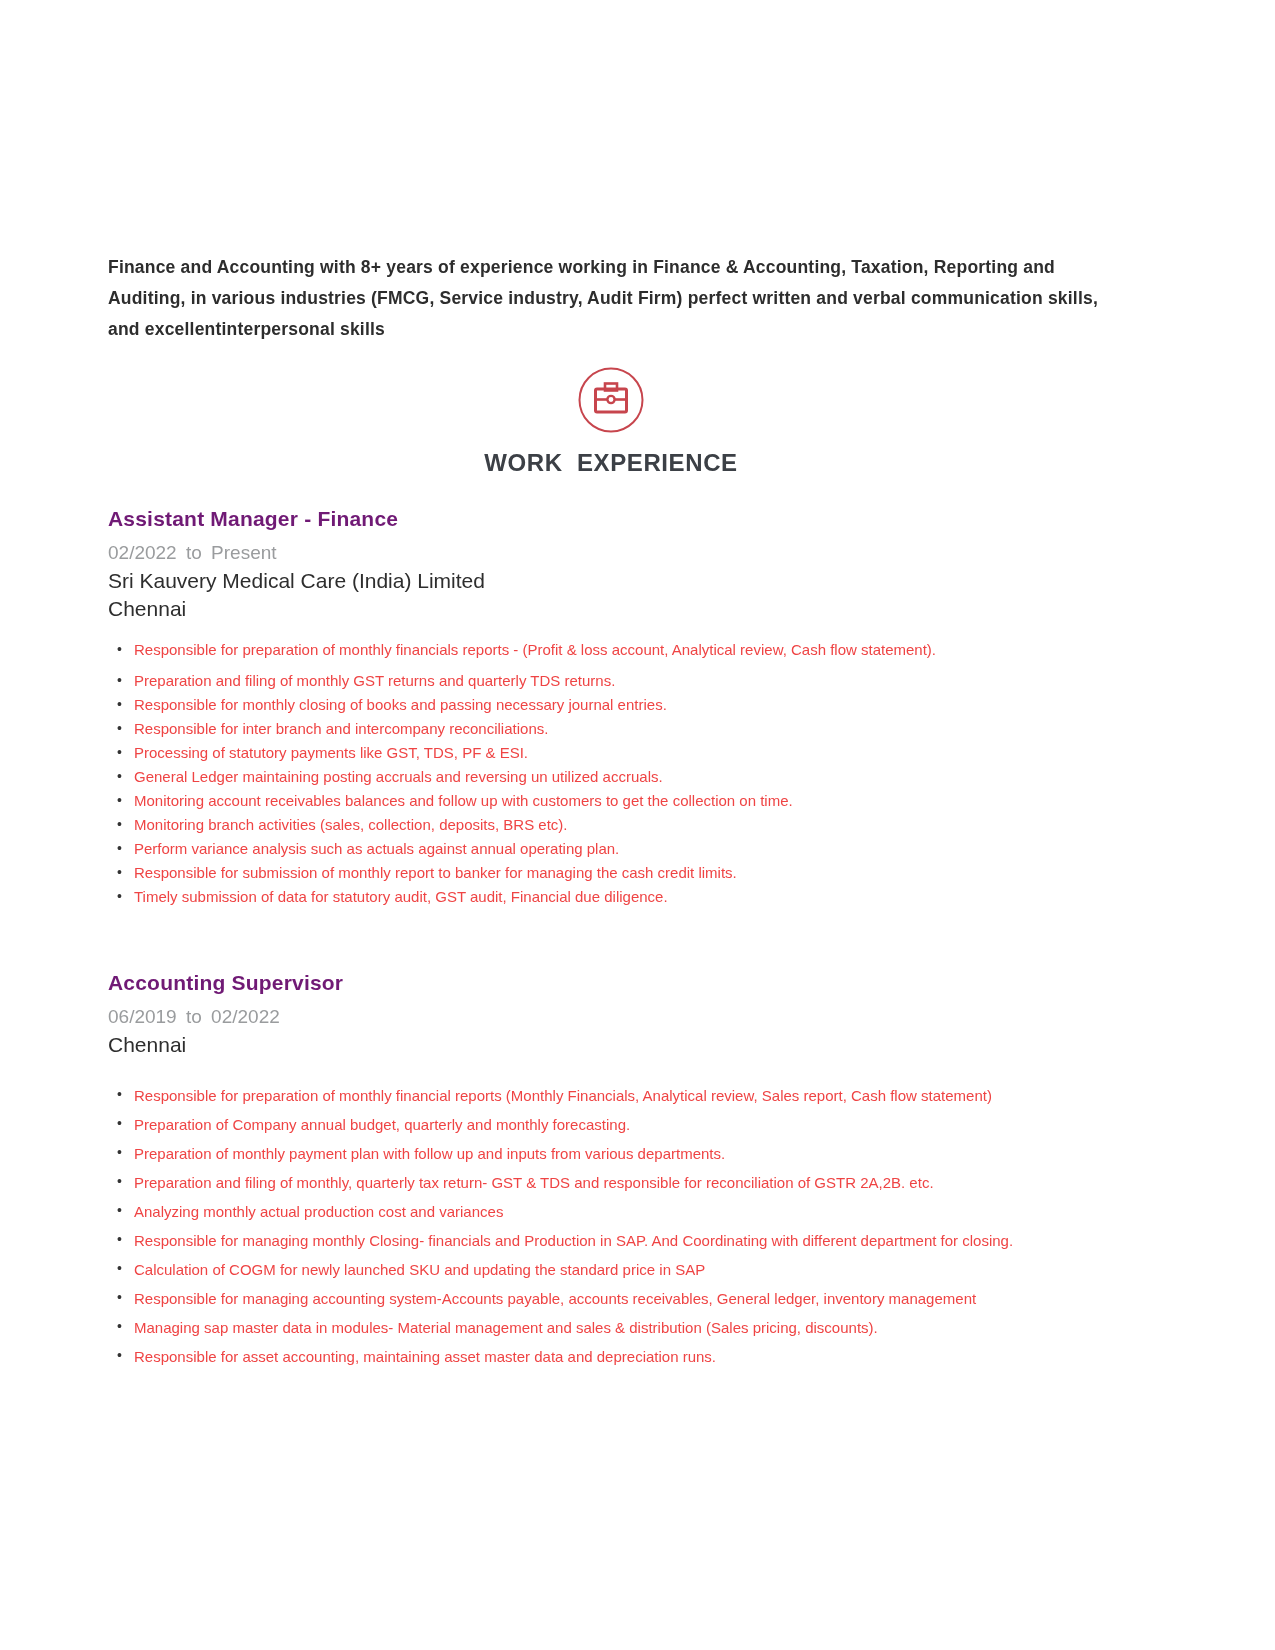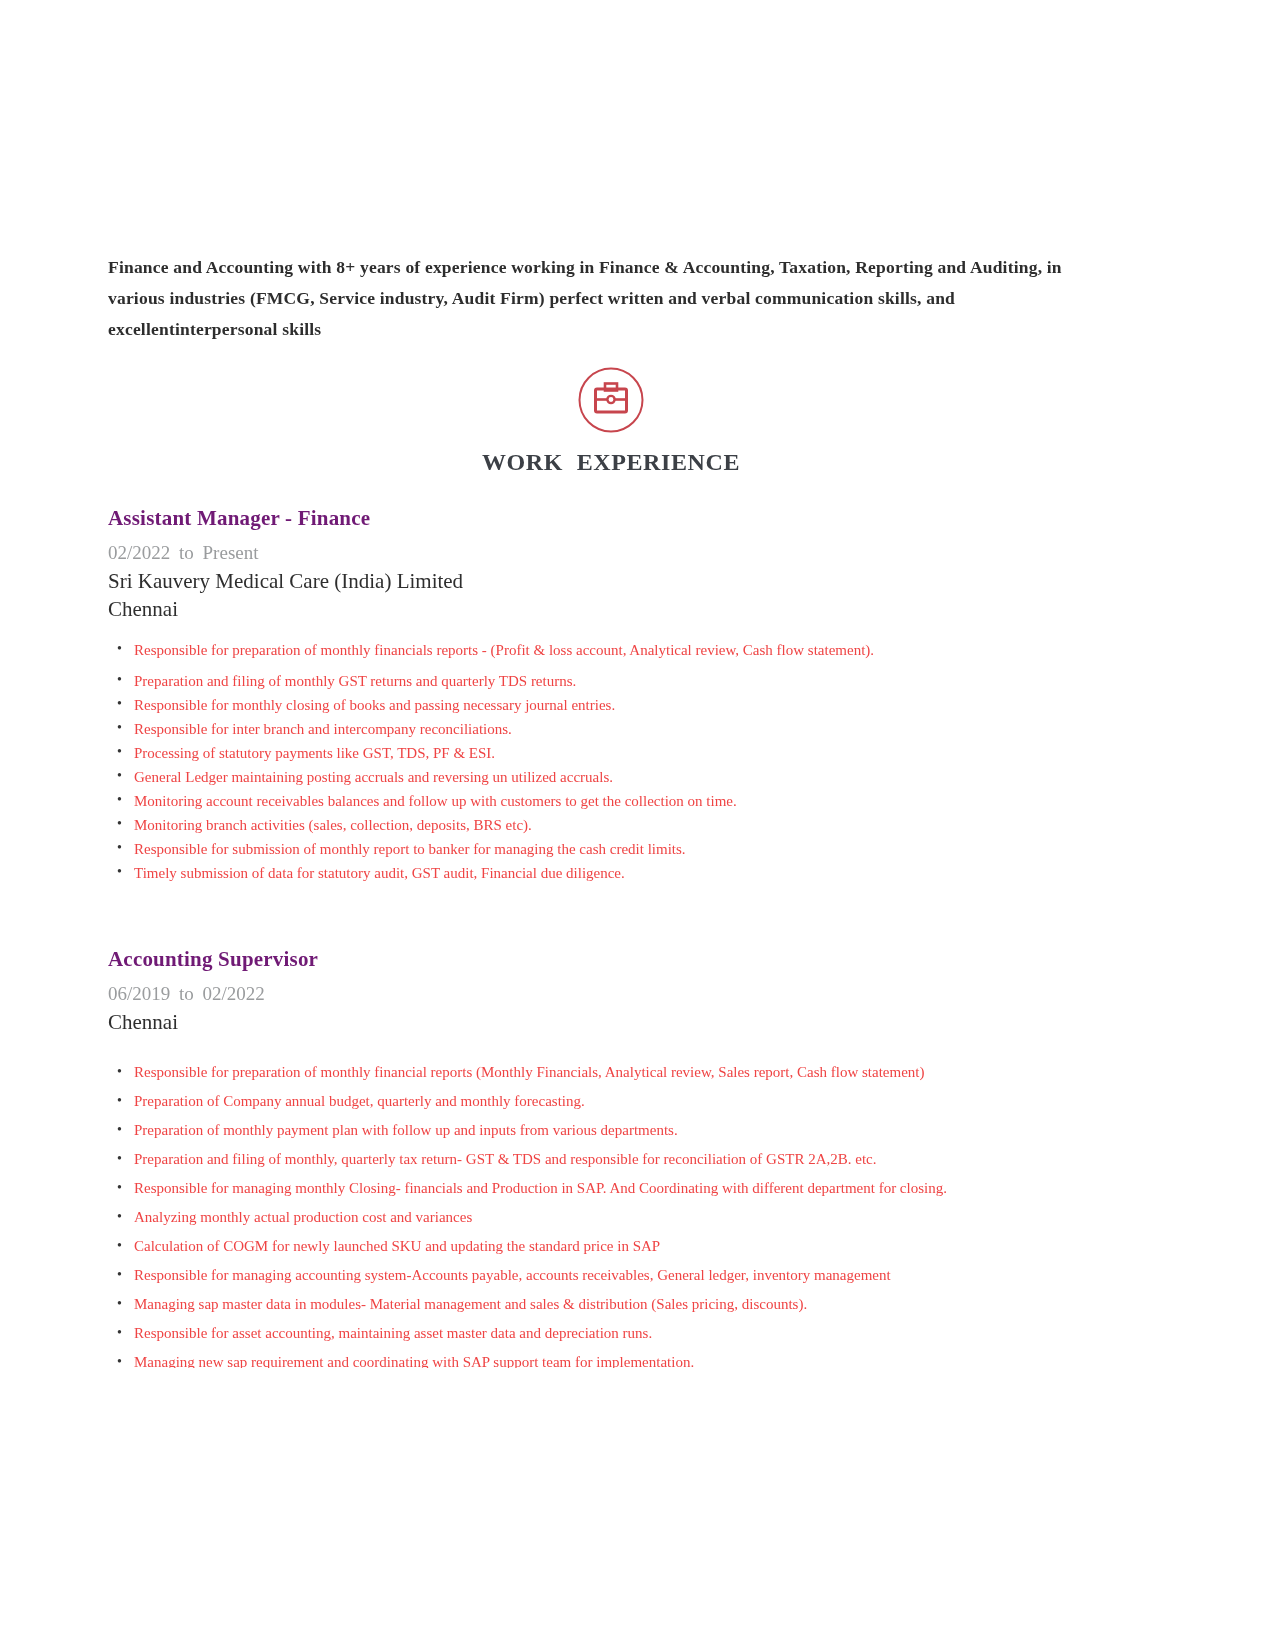--- a/index.html
+++ b/index.html
@@ -1,21 +1,21 @@
 <!DOCTYPE html>
 <html><head>
 <meta charset="utf-8">
 <style>
   html, body { margin: 0; padding: 0; background: #ffffff; }
   .page {
     position: relative;
     width: 1275px;
     height: 1368px;
     background: #ffffff;
-    font-family: Liberation Serif, serif;
+    font-family: Liberation Sans, sans-serif;
     color: #333333;
     overflow: hidden;
   }
   .content {
     width: 1006px;
     margin-left: 108px;
     padding-top: 252px;
   }
   .summary {
     margin: 0;
@@ -107,36 +107,37 @@
       <div class="job-location">Chennai</div>
       <ul class="bullets tight">
         <li class="wrap-first">Responsible for preparation of monthly financials reports - (Profit &amp; loss account, Analytical review, Cash flow statement).</li>
         <li>Preparation and filing of monthly GST returns and quarterly TDS returns.</li>
         <li>Responsible for monthly closing of books and passing necessary journal entries.</li>
         <li>Responsible for inter branch and intercompany reconciliations.</li>
         <li>Processing of statutory payments like GST, TDS, PF &amp; ESI.</li>
         <li>General Ledger maintaining posting accruals and reversing un utilized accruals.</li>
         <li>Monitoring account receivables balances and follow up with customers to get the collection on time.</li>
         <li>Monitoring branch activities (sales, collection, deposits, BRS etc).</li>
+        <li>Perform variance analysis such as actuals against annual operating plan.</li>
         <li>Responsible for submission of monthly report to banker for managing the cash credit limits.</li>
         <li>Timely submission of data for statutory audit, GST audit, Financial due diligence.</li>
       </ul>
     </section>
 
     <section class="job second">
       <h3 class="job-title">Accounting Supervisor</h3>
       <div class="job-date">06/2019 to 02/2022</div>
       <div class="job-location">Chennai</div>
       <ul class="bullets loose">
         <li>Responsible for preparation of monthly financial reports (Monthly Financials, Analytical review, Sales report, Cash flow statement)</li>
         <li>Preparation of Company annual budget, quarterly and monthly forecasting.</li>
         <li>Preparation of monthly payment plan with follow up and inputs from various departments.</li>
         <li>Preparation and filing of monthly, quarterly tax return- GST &amp; TDS and responsible for reconciliation of GSTR 2A,2B. etc.</li>
+        <li>Analyzing monthly actual production cost and variances</li>
         <li>Responsible for managing monthly Closing- financials and Production in SAP. And Coordinating with different department for closing.</li>
-        <li>Analyzing monthly actual production cost and variances</li>
         <li>Calculation of COGM for newly launched SKU and updating the standard price in SAP</li>
         <li>Responsible for managing accounting system-Accounts payable, accounts receivables, General ledger, inventory management</li>
         <li>Managing sap master data in modules- Material management and sales &amp; distribution (Sales pricing, discounts).</li>
         <li>Responsible for asset accounting, maintaining asset master data and depreciation runs.</li>
         <li>Managing new sap requirement and coordinating with SAP support team for implementation.</li>
       </ul>
     </section>
 
   </div>
 </div>

